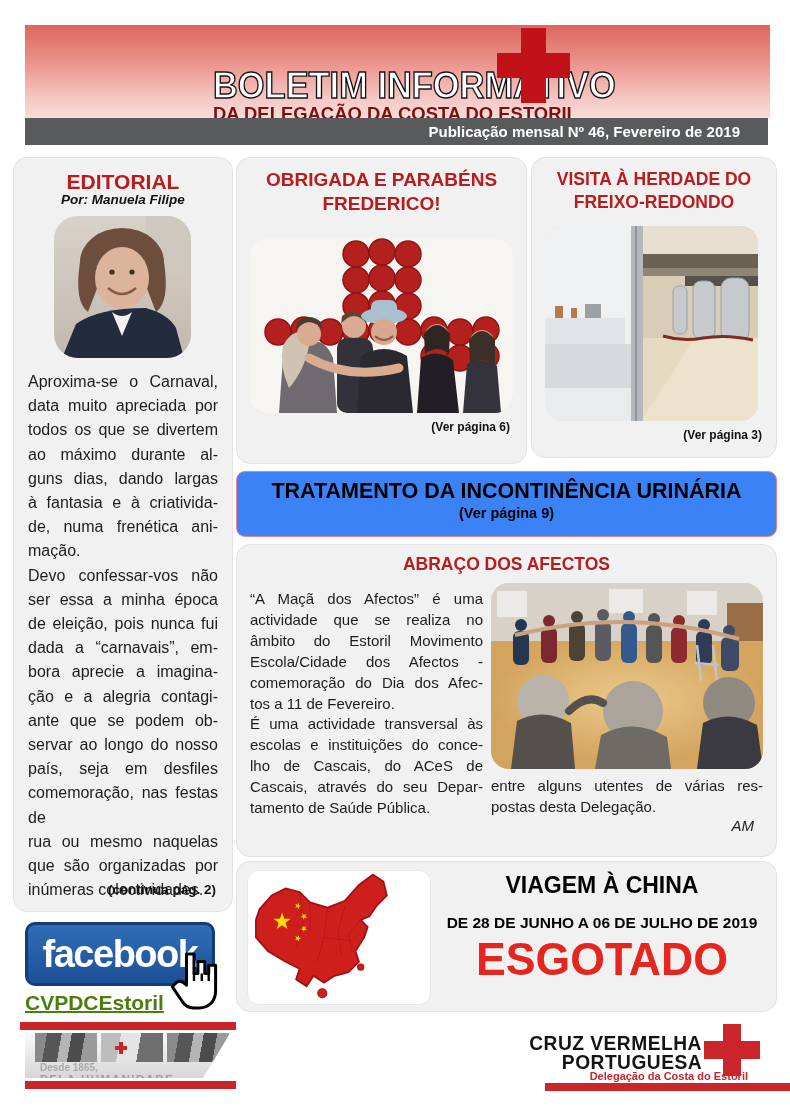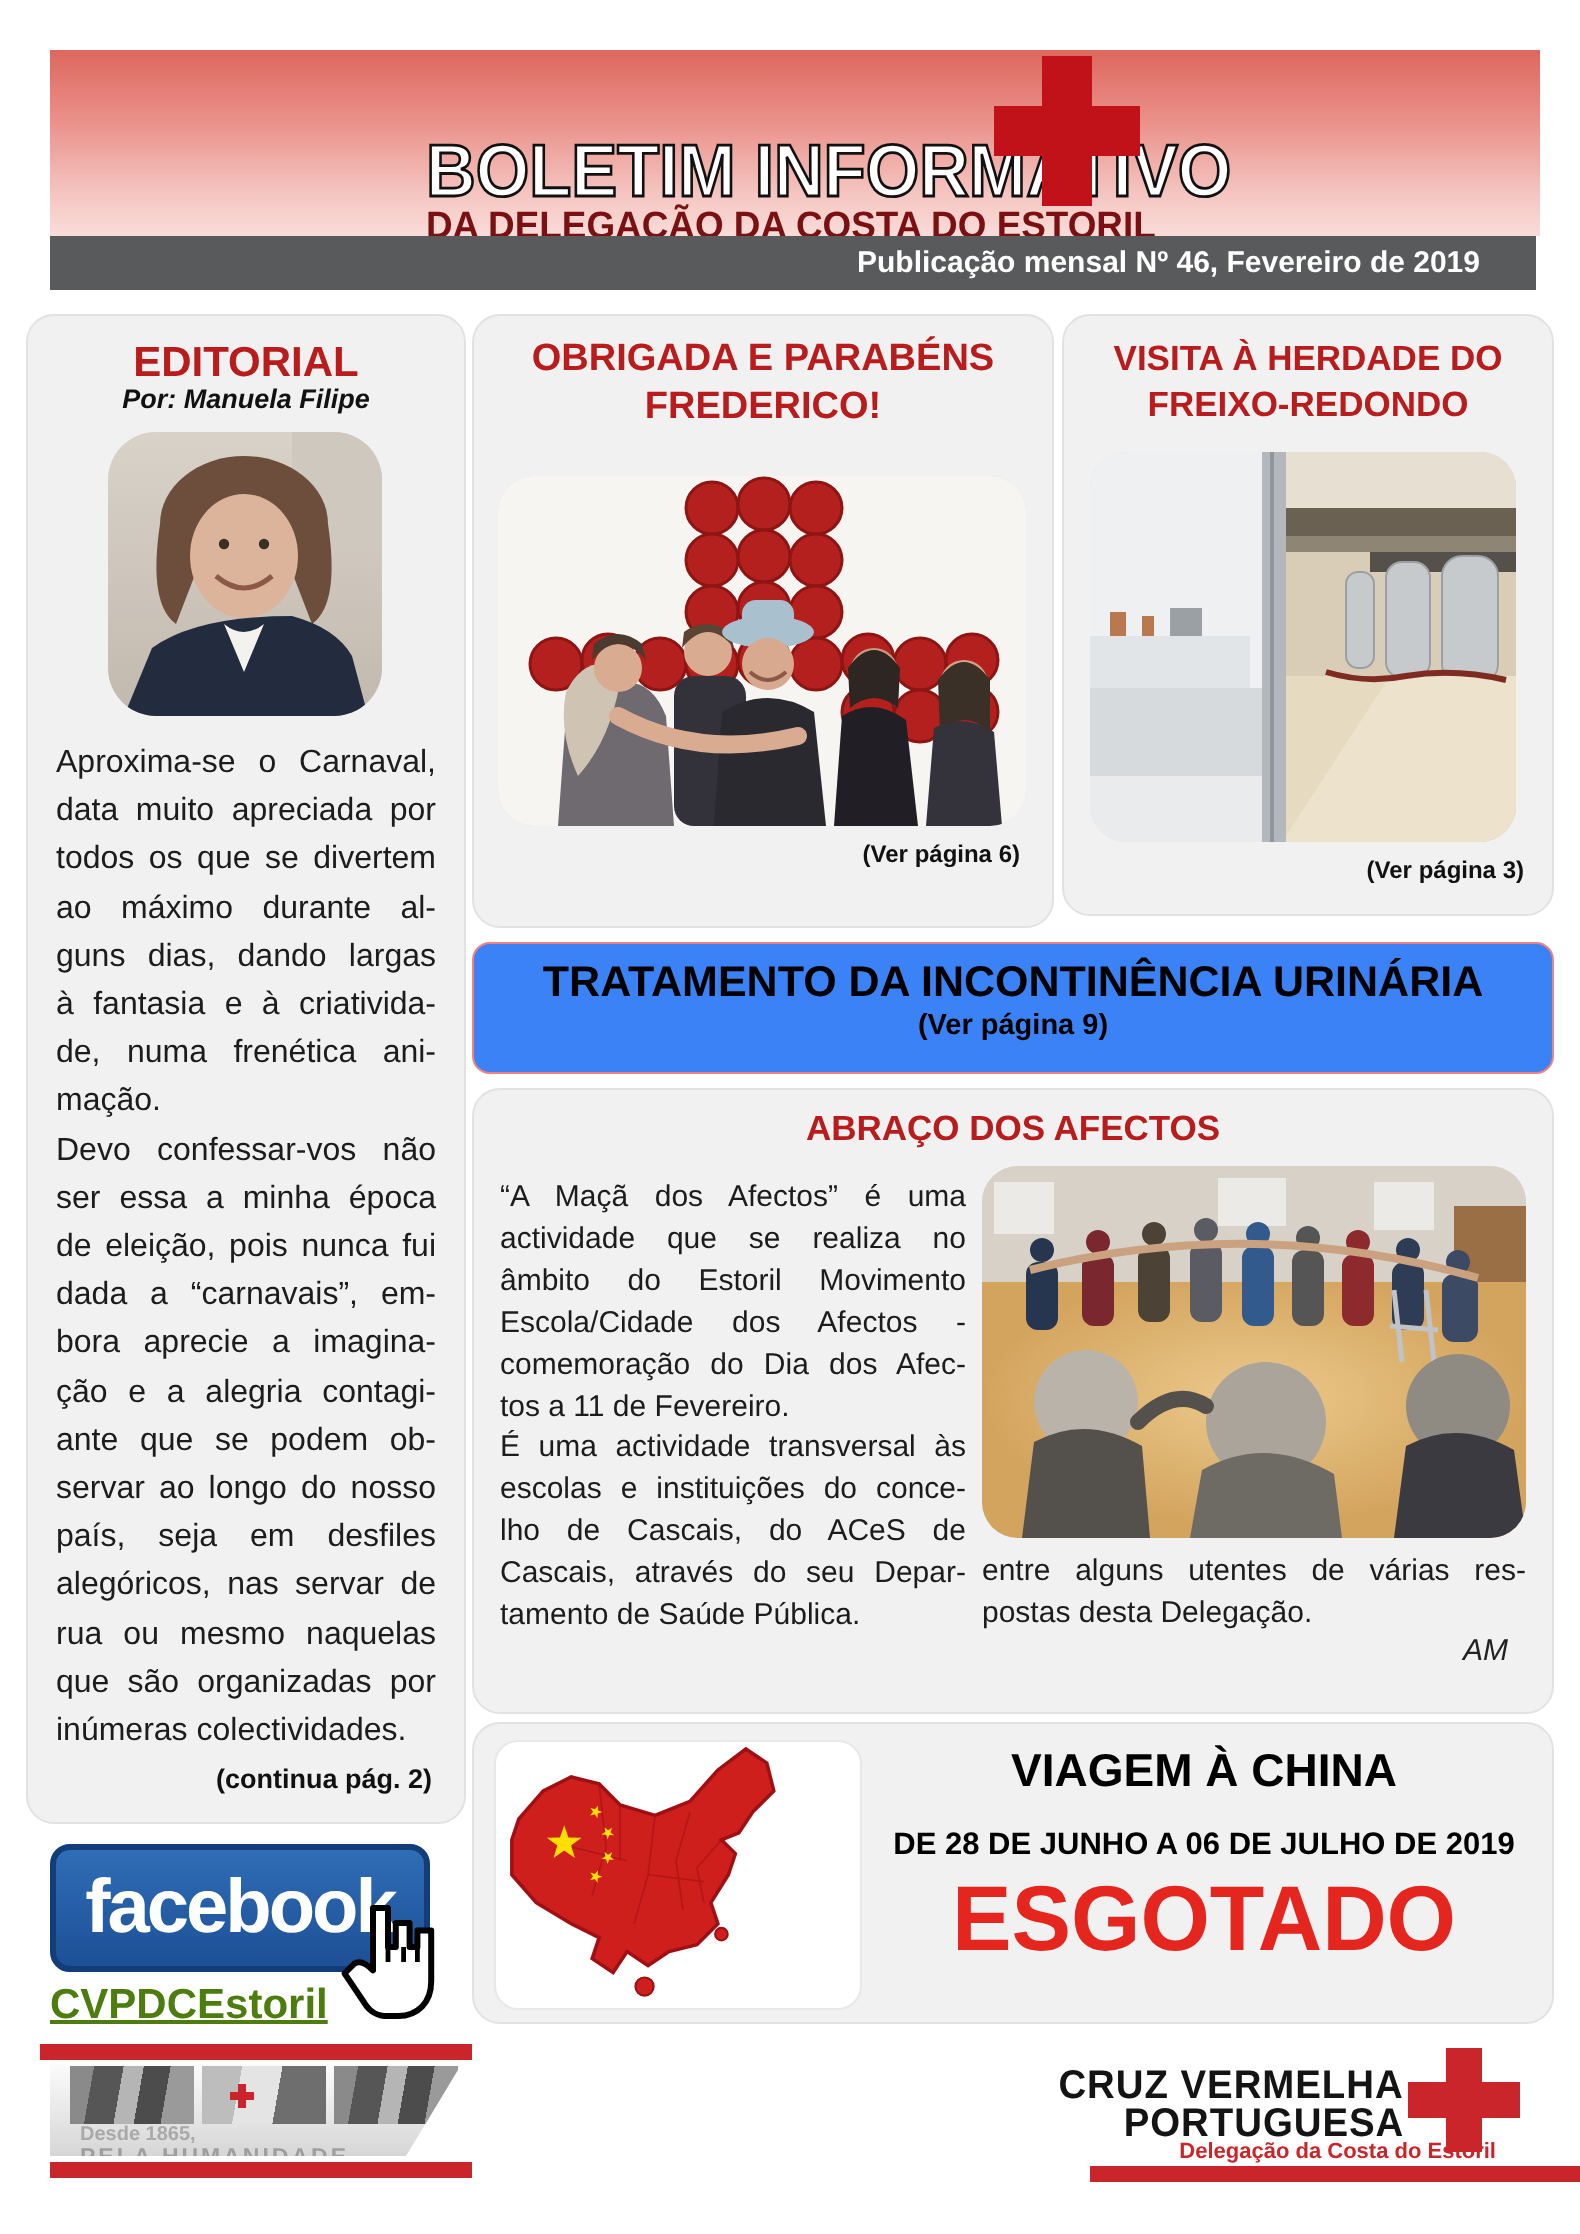--- a/index.html
+++ b/index.html
@@ -139,21 +139,21 @@
       <div class="jline end">mação.</div>
       <div class="jline">Devo confessar-vos não</div>
       <div class="jline">ser essa a minha época</div>
       <div class="jline">de eleição, pois nunca fui</div>
       <div class="jline">dada a “carnavais”, em-</div>
       <div class="jline">bora aprecie a imagina-</div>
       <div class="jline">ção e a alegria contagi-</div>
       <div class="jline">ante que se podem ob-</div>
       <div class="jline">servar ao longo do nosso</div>
       <div class="jline">país, seja em desfiles</div>
-      <div class="jline">alegóricos, nas servar de</div>
+      <div class="jline">comemoração, nas festas de</div>
       <div class="jline">rua ou mesmo naquelas</div>
       <div class="jline">que são organizadas por</div>
       <div class="jline end">inúmeras colectividades.</div>
     </div>
   <div class="ed-cont">(continua pág. 2)</div>
 </div>
 
 <div class="box" style="left:236px;top:157px;width:289px;height:305px;">
   <div class="box-title" style="top:10px;font-size:19px;line-height:24px;">OBRIGADA E PARABÉNS
 FREDERICO!</div>

